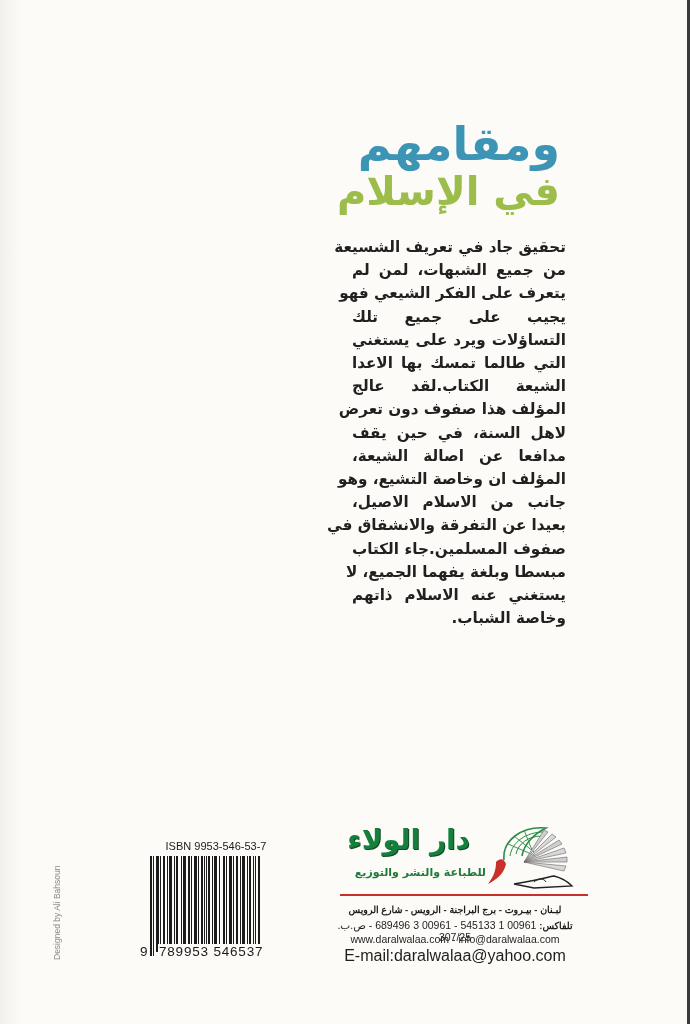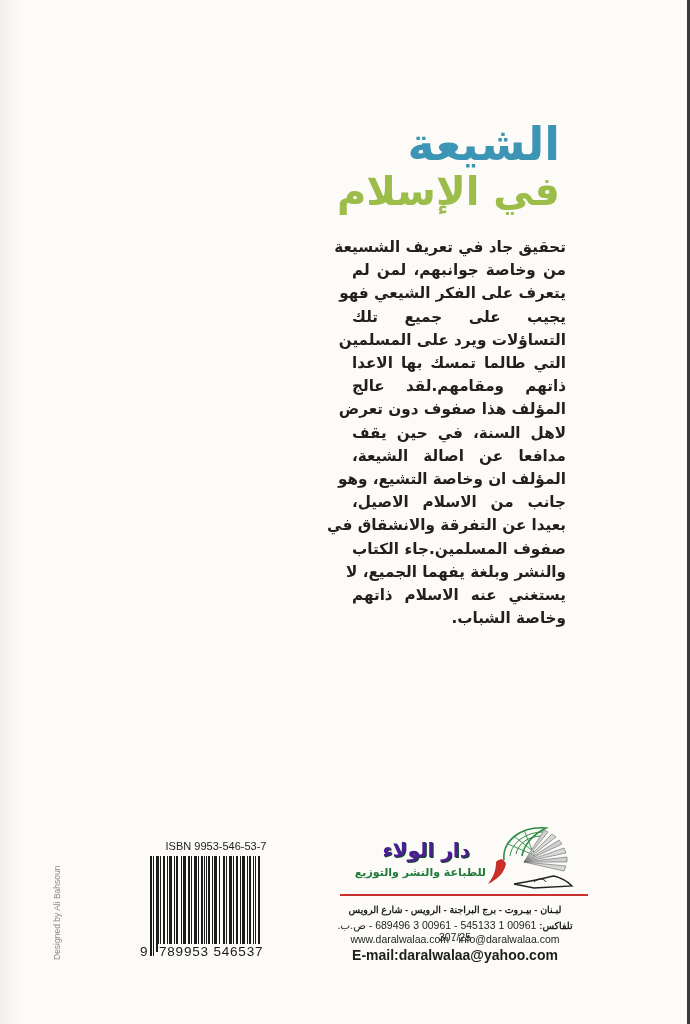--- a/index.html
+++ b/index.html
@@ -73,74 +73,74 @@
       white-space: nowrap;
     }
 
     .publisher {
       position: absolute; left: 320px; top: 822px; width: 270px; height: 150px;
     }
     .logo {
       position: absolute; left: 12px; top: 0; width: 250px; height: 72px;
     }
     .logo-name {
-      position: absolute; right: 112px; top: 16px;
+      position: absolute; right: 112px; top: 1px;
       direction: rtl; font-family: "DejaVu Sans", sans-serif; font-weight: bold;
-      font-size: 20px; color: #4c1d95;
+      font-size: 28px; color: #15803d;
       text-shadow: 1px 1px 0 #0c4a22;
     }
     .logo-tagline {
       position: absolute; right: 96px; top: 44px;
       direction: rtl; font-family: "DejaVu Sans", sans-serif; font-weight: bold;
       font-size: 11px; color: #1f7a3a;
     }
     .logo-redbar {
       position: absolute; left: 8px; top: 72px; width: 248px; height: 2px;
       background: #c8302c;
     }
     .logo-emblem { position: absolute; right: 8px; top: 0; width: 100px; height: 70px; }
 
     .addr {
       position: absolute; left: 0; width: 270px; text-align: center;
       font-family: "Liberation Sans", sans-serif; color: #1e1e1e;
     }
     .addr-1 { top: 82px; direction: rtl; font-family: Liberation Sans, sans-serif; font-weight: bold; font-size: 9.5px; }
     .addr-2 { top: 97px; direction: rtl; font-size: 10.5px; }
     .addr-3 { top: 111px; font-size: 10.5px; }
-    .addr-4 { top: 125px; font-size: 14px; font-weight: bold; }
+    .addr-4 { top: 125px; font-size: 16px; }
     .addr-2 .lbl { font-family: Liberation Sans, sans-serif; font-weight: bold; font-size: 9.5px; }
   </style>
 </head>
 <body>
 
 <div class="page">
   <div class="left-shade"></div>
   <div class="right-edge"></div>
 
   <div class="title-block">
-    <div class="title-main">الشيعة</div>
+    <div class="title-main">ومقامهم</div>
     <div class="title-sub">في الإسلام</div>
   </div>
 
   <div class="blurb">
     <span class="line">تحقيق جاد في تعريف الشسيعة</span>
-    <span class="line">من وخاصة جوانبهم، لمن لم</span>
+    <span class="line">من جميع الشبهات، لمن لم</span>
     <span class="line">يتعرف على الفكر الشيعي فهو</span>
     <span class="line">يجيب على جميع تلك</span>
-    <span class="line">التساؤلات ويرد على المسلمين</span>
+    <span class="line">التساؤلات ويرد على يستغني</span>
     <span class="line">التي طالما تمسك بها الاعدا</span>
-    <span class="line">ذاتهم ومقامهم.لقد عالج</span>
+    <span class="line">الشيعة الكتاب.لقد عالج</span>
     <span class="line">المؤلف هذا صفوف دون تعرض</span>
     <span class="line">لاهل السنة، في حين يقف</span>
     <span class="line">مدافعا عن اصالة الشيعة،</span>
     <span class="line">المؤلف ان وخاصة التشيع، وهو</span>
     <span class="line">جانب من الاسلام الاصيل،</span>
     <span class="line">بعيدا عن التفرقة والانشقاق في</span>
     <span class="line">صفوف المسلمين.جاء الكتاب</span>
-    <span class="line">والنشر وبلغة يفهما الجميع، لا</span>
+    <span class="line">مبسطا وبلغة يفهما الجميع، لا</span>
     <span class="line">يستغني عنه الاسلام ذاتهم</span>
     <span class="line last">وخاصة الشباب.</span>
   </div>
 
   <div class="barcode">
     <div class="isbn-label">ISBN 9953-546-53-7</div>
     <div class="bars">
       <span class="guard" style="width:2px"></span>
         <span class="gap" style="width:1px"></span>
       <span class="guard" style="width:1px"></span>

